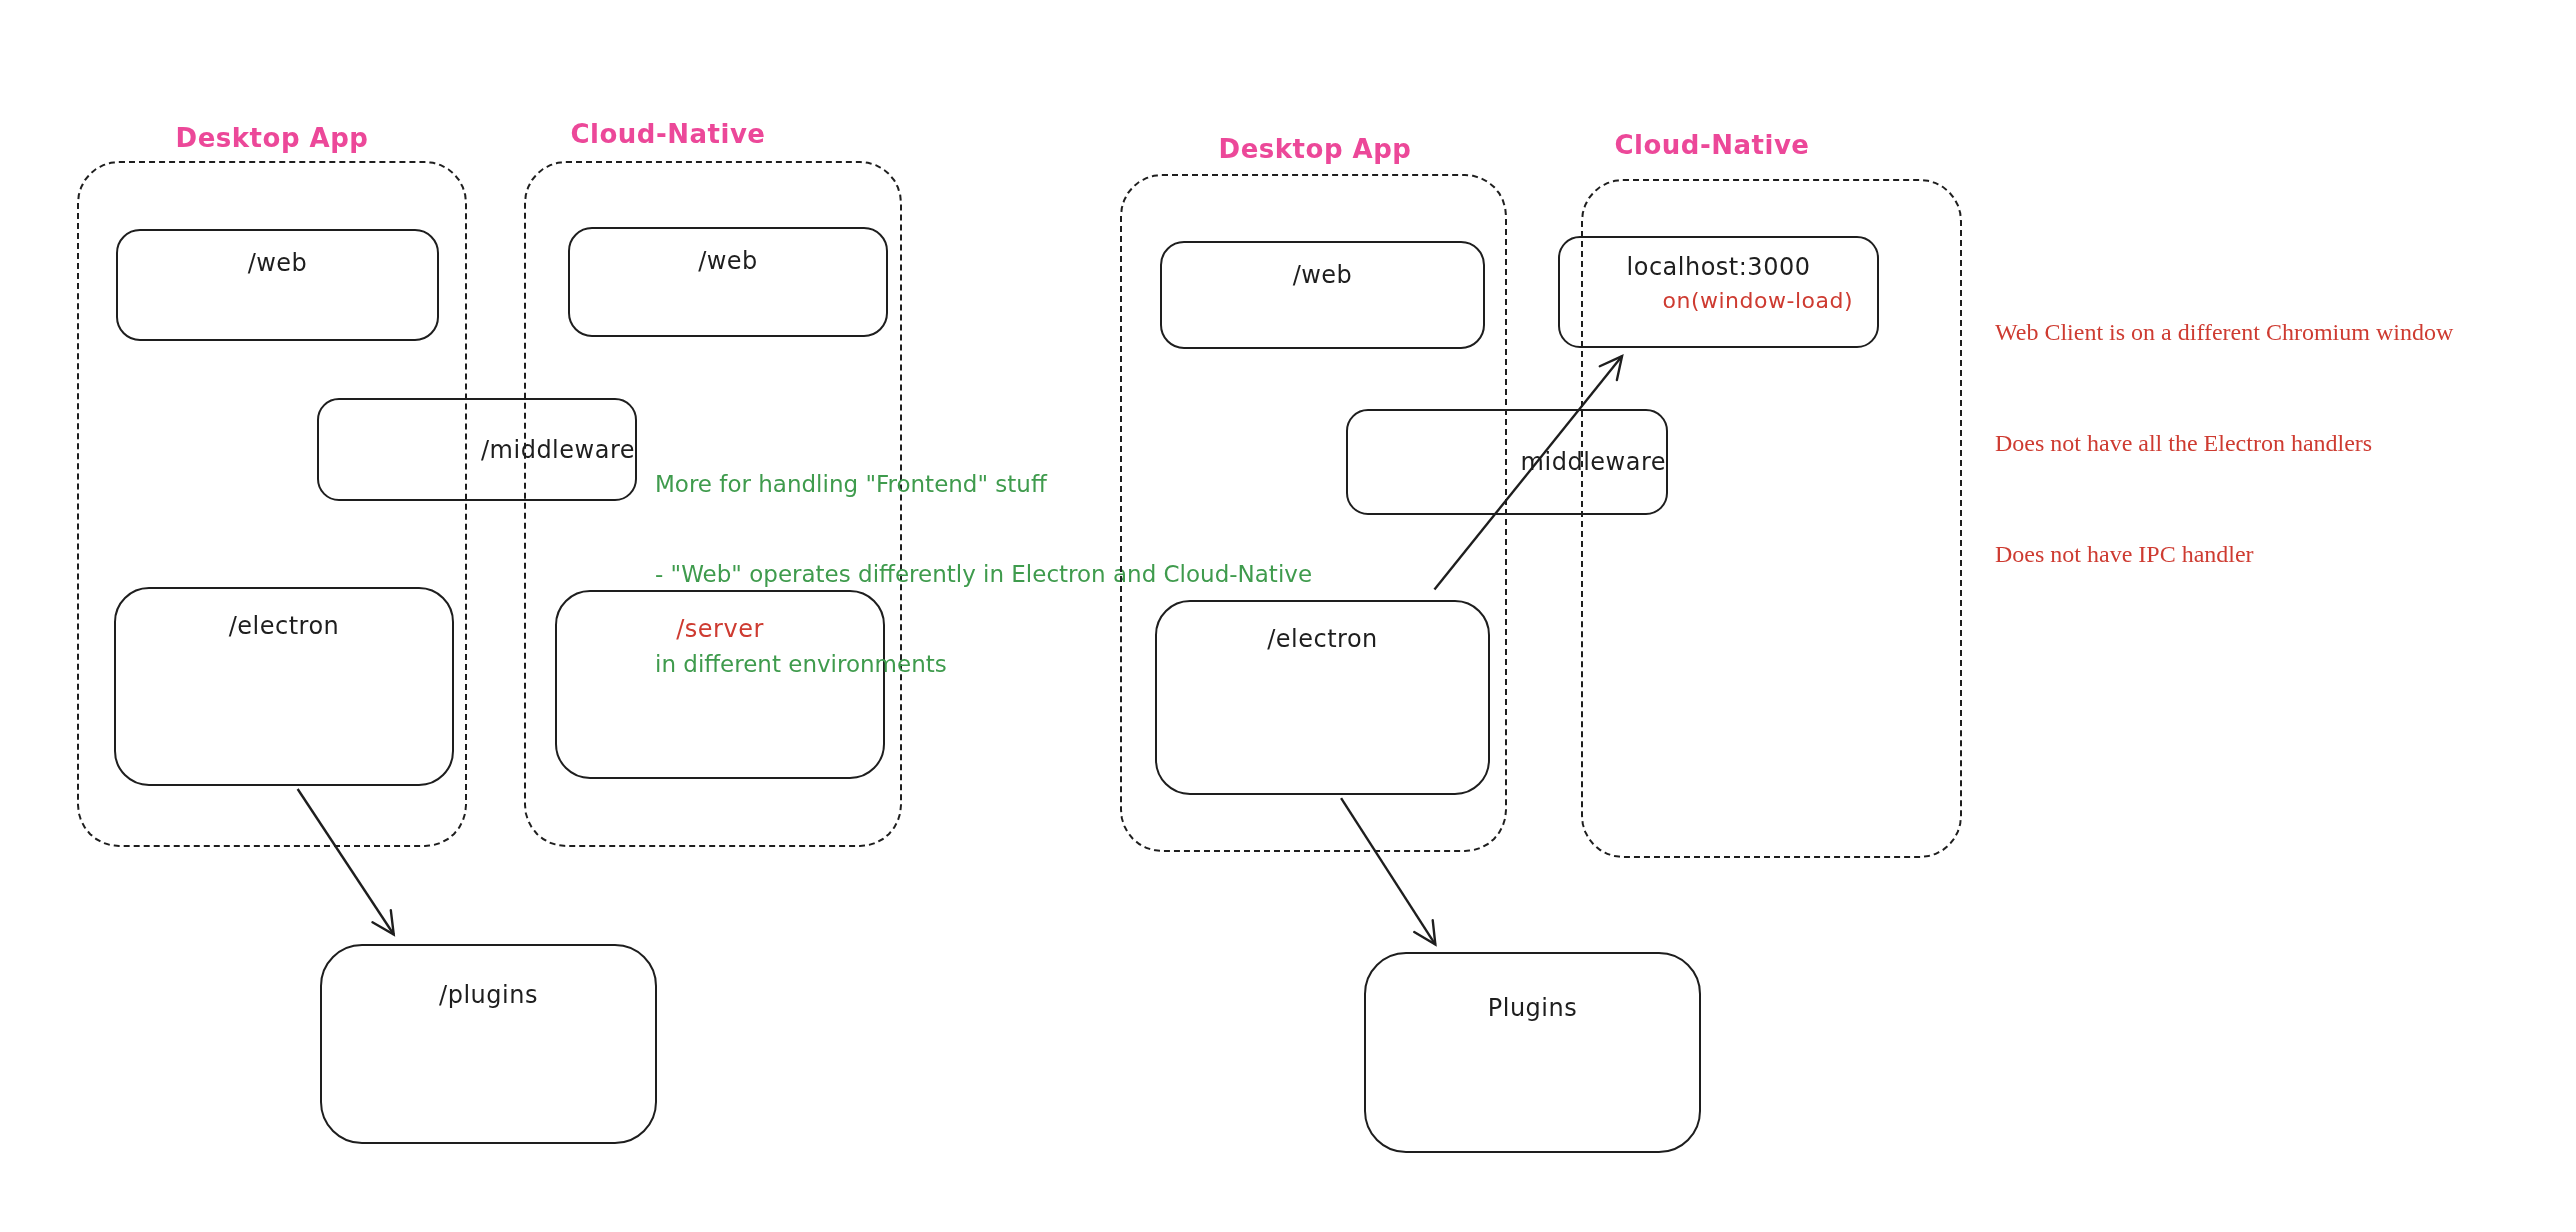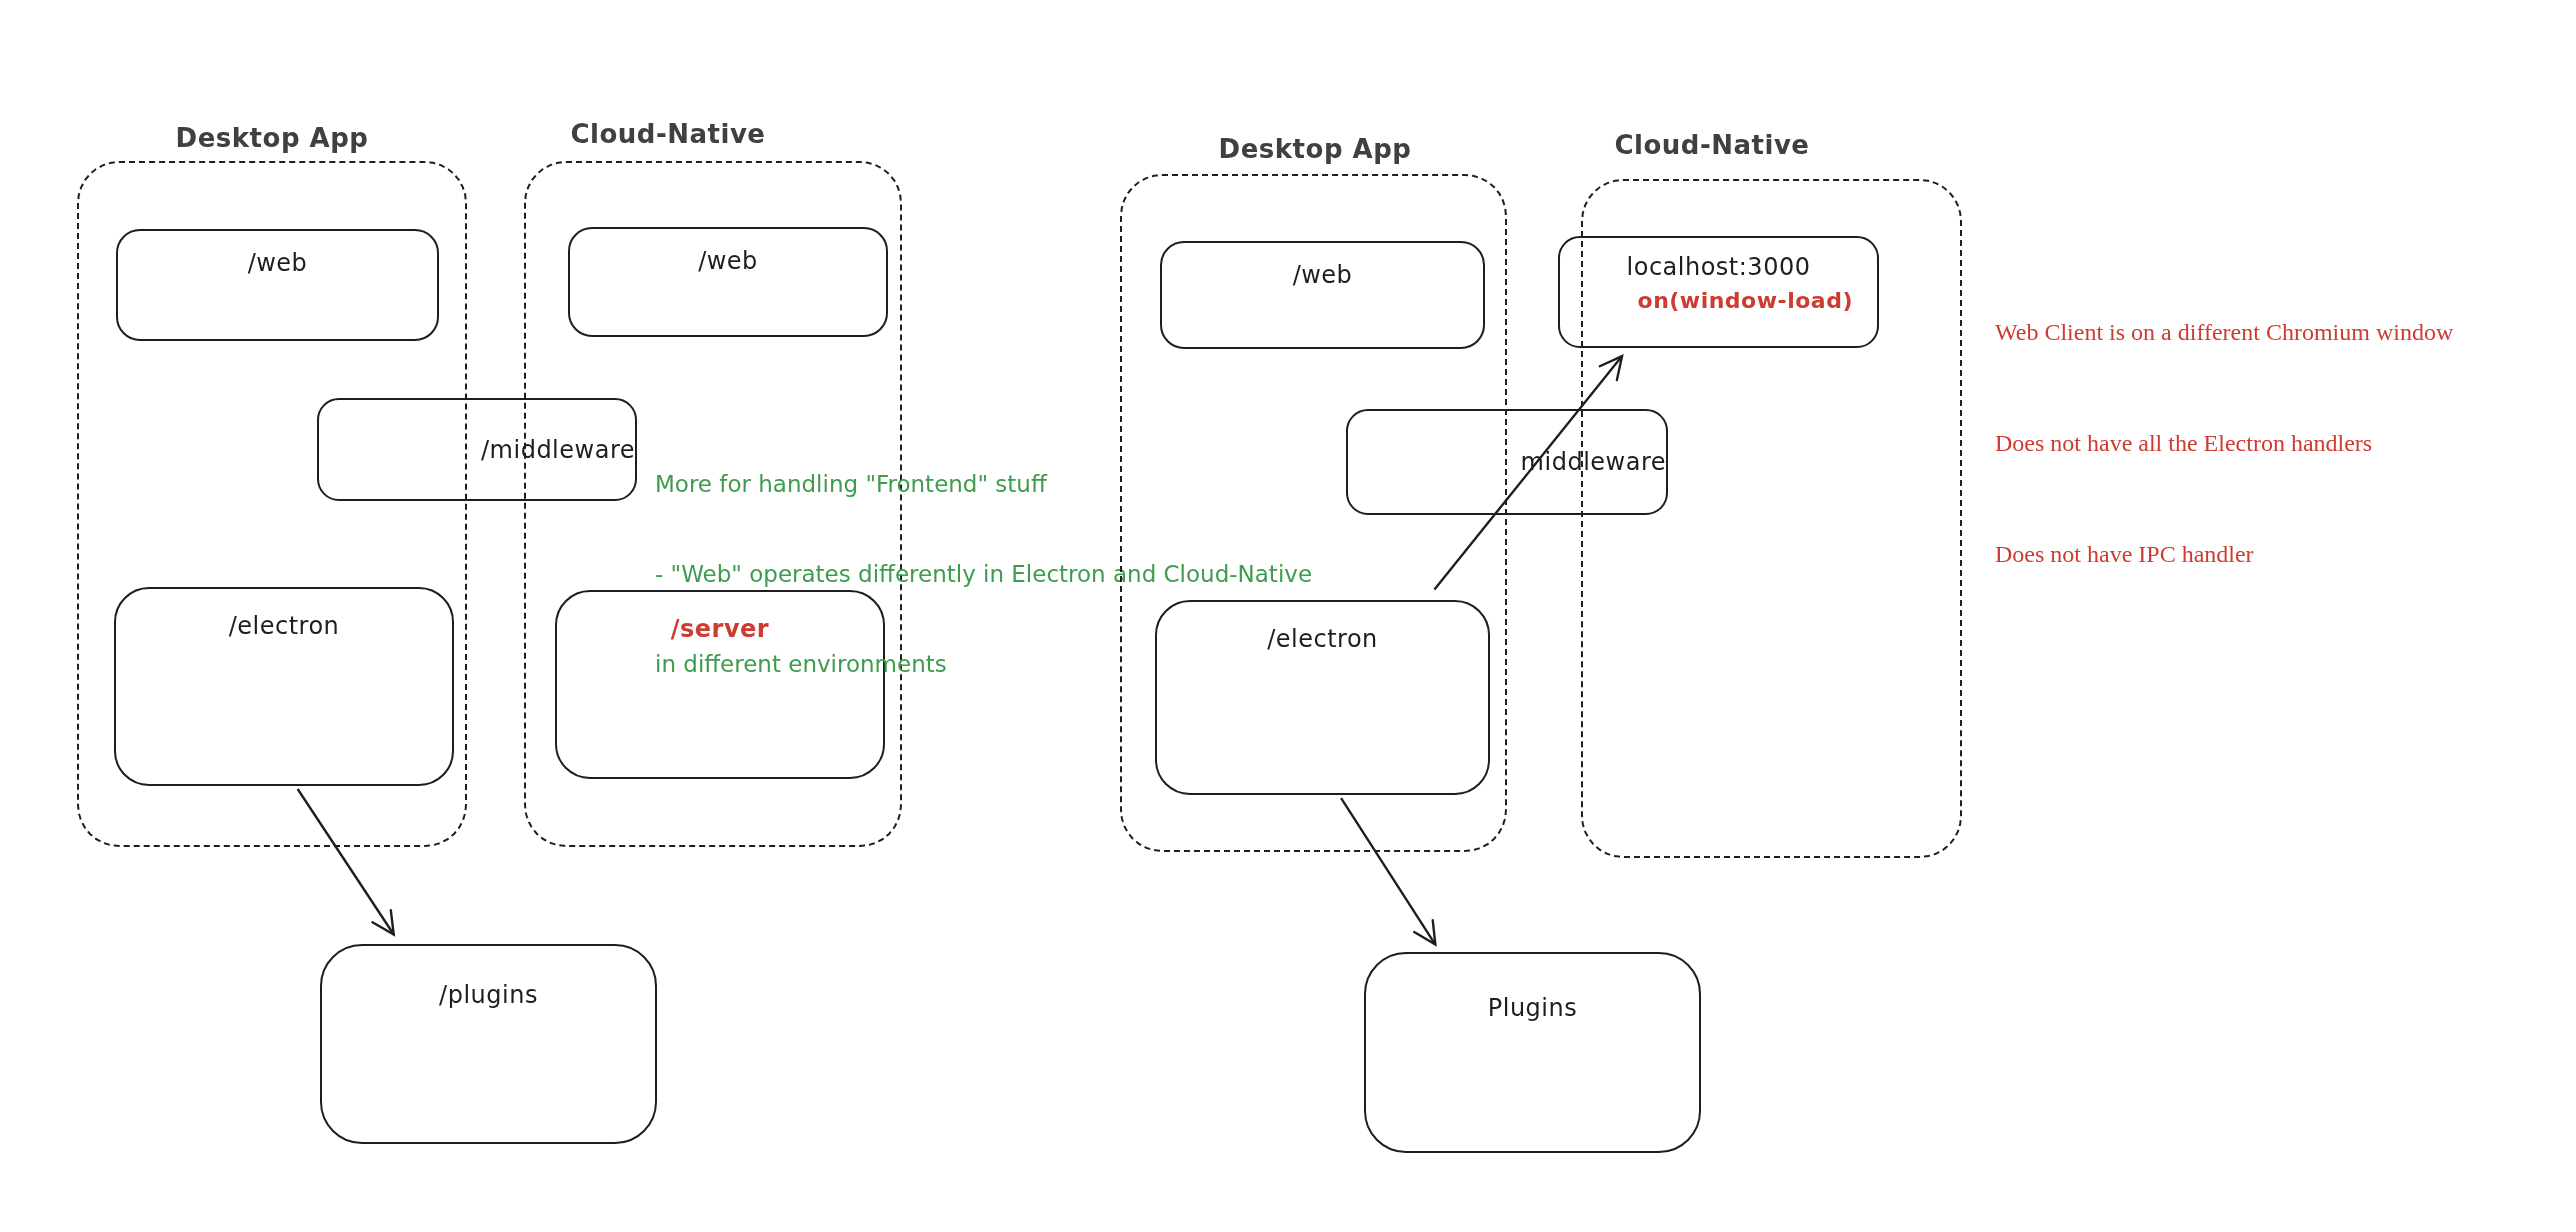--- a/index.html
+++ b/index.html
@@ -2,35 +2,35 @@
 <html style="--red: #ce3b31; --green: #3f9b4d;font-size:14.6px"><head>
 <meta charset="utf-8">
 <style>
   html,body{margin:0;padding:0;background:#ffffff;}
   .canvas{
     position:relative;width:2576px;height:1232px;background:#ffffff;overflow:hidden;
     font-family:"DejaVu Sans",sans-serif;color:#1e1e1e;
   }
   .gtitle{
     position:absolute;font-size:26px;font-weight:bold;white-space:nowrap;
-    transform:translateX(-50%);color:#404040;letter-spacing:0.5px;
+    transform:translateX(-50%);color:#ec4899;letter-spacing:0.5px;
   }
   .dashed{
     position:absolute;border:2.4px dashed #1e1e1e;border-radius:42px;
     background:transparent;box-sizing:border-box;
   }
   .box{
     position:absolute;border:2.4px solid #1e1e1e;background:transparent;
     box-sizing:border-box;text-align:center;color:#1e1e1e;
   }
   .r24{border-radius:22px}.r26{border-radius:24px}.r38{border-radius:35px}.r46{border-radius:42px}
   .lbl{font-size:24px;letter-spacing:0.5px;}
   .pt20{padding-top:18.3px}.pt34{padding-top:23px}.pt38{padding-top:35px}.pt44{padding-top:40px}.pt16{padding-top:14.6px}
   .vcenter{display:flex;align-items:center;justify-content:flex-end;}
-  .red{color:var(--red,#ce3b31);font-weight:bold;}
+  .red{color:var(--red,#ce3b31);}
   .note{position:absolute;white-space:pre;line-height:30px;font-size:23px;}
   .note-green{color:var(--green,#3f9b4d);}
   .note-red{color:var(--red,#ce3b31);font-size:24px;line-height:37px;font-family:Liberation Serif, serif;}
   .sub-right{text-align:right;padding-right:24px;margin-top:7.3px;font-size:22px;}
   .arrows{position:absolute;left:0;top:0;z-index:5;pointer-events:none;}
 </style>
 </head>
 <body>
 
 <div class="canvas">

